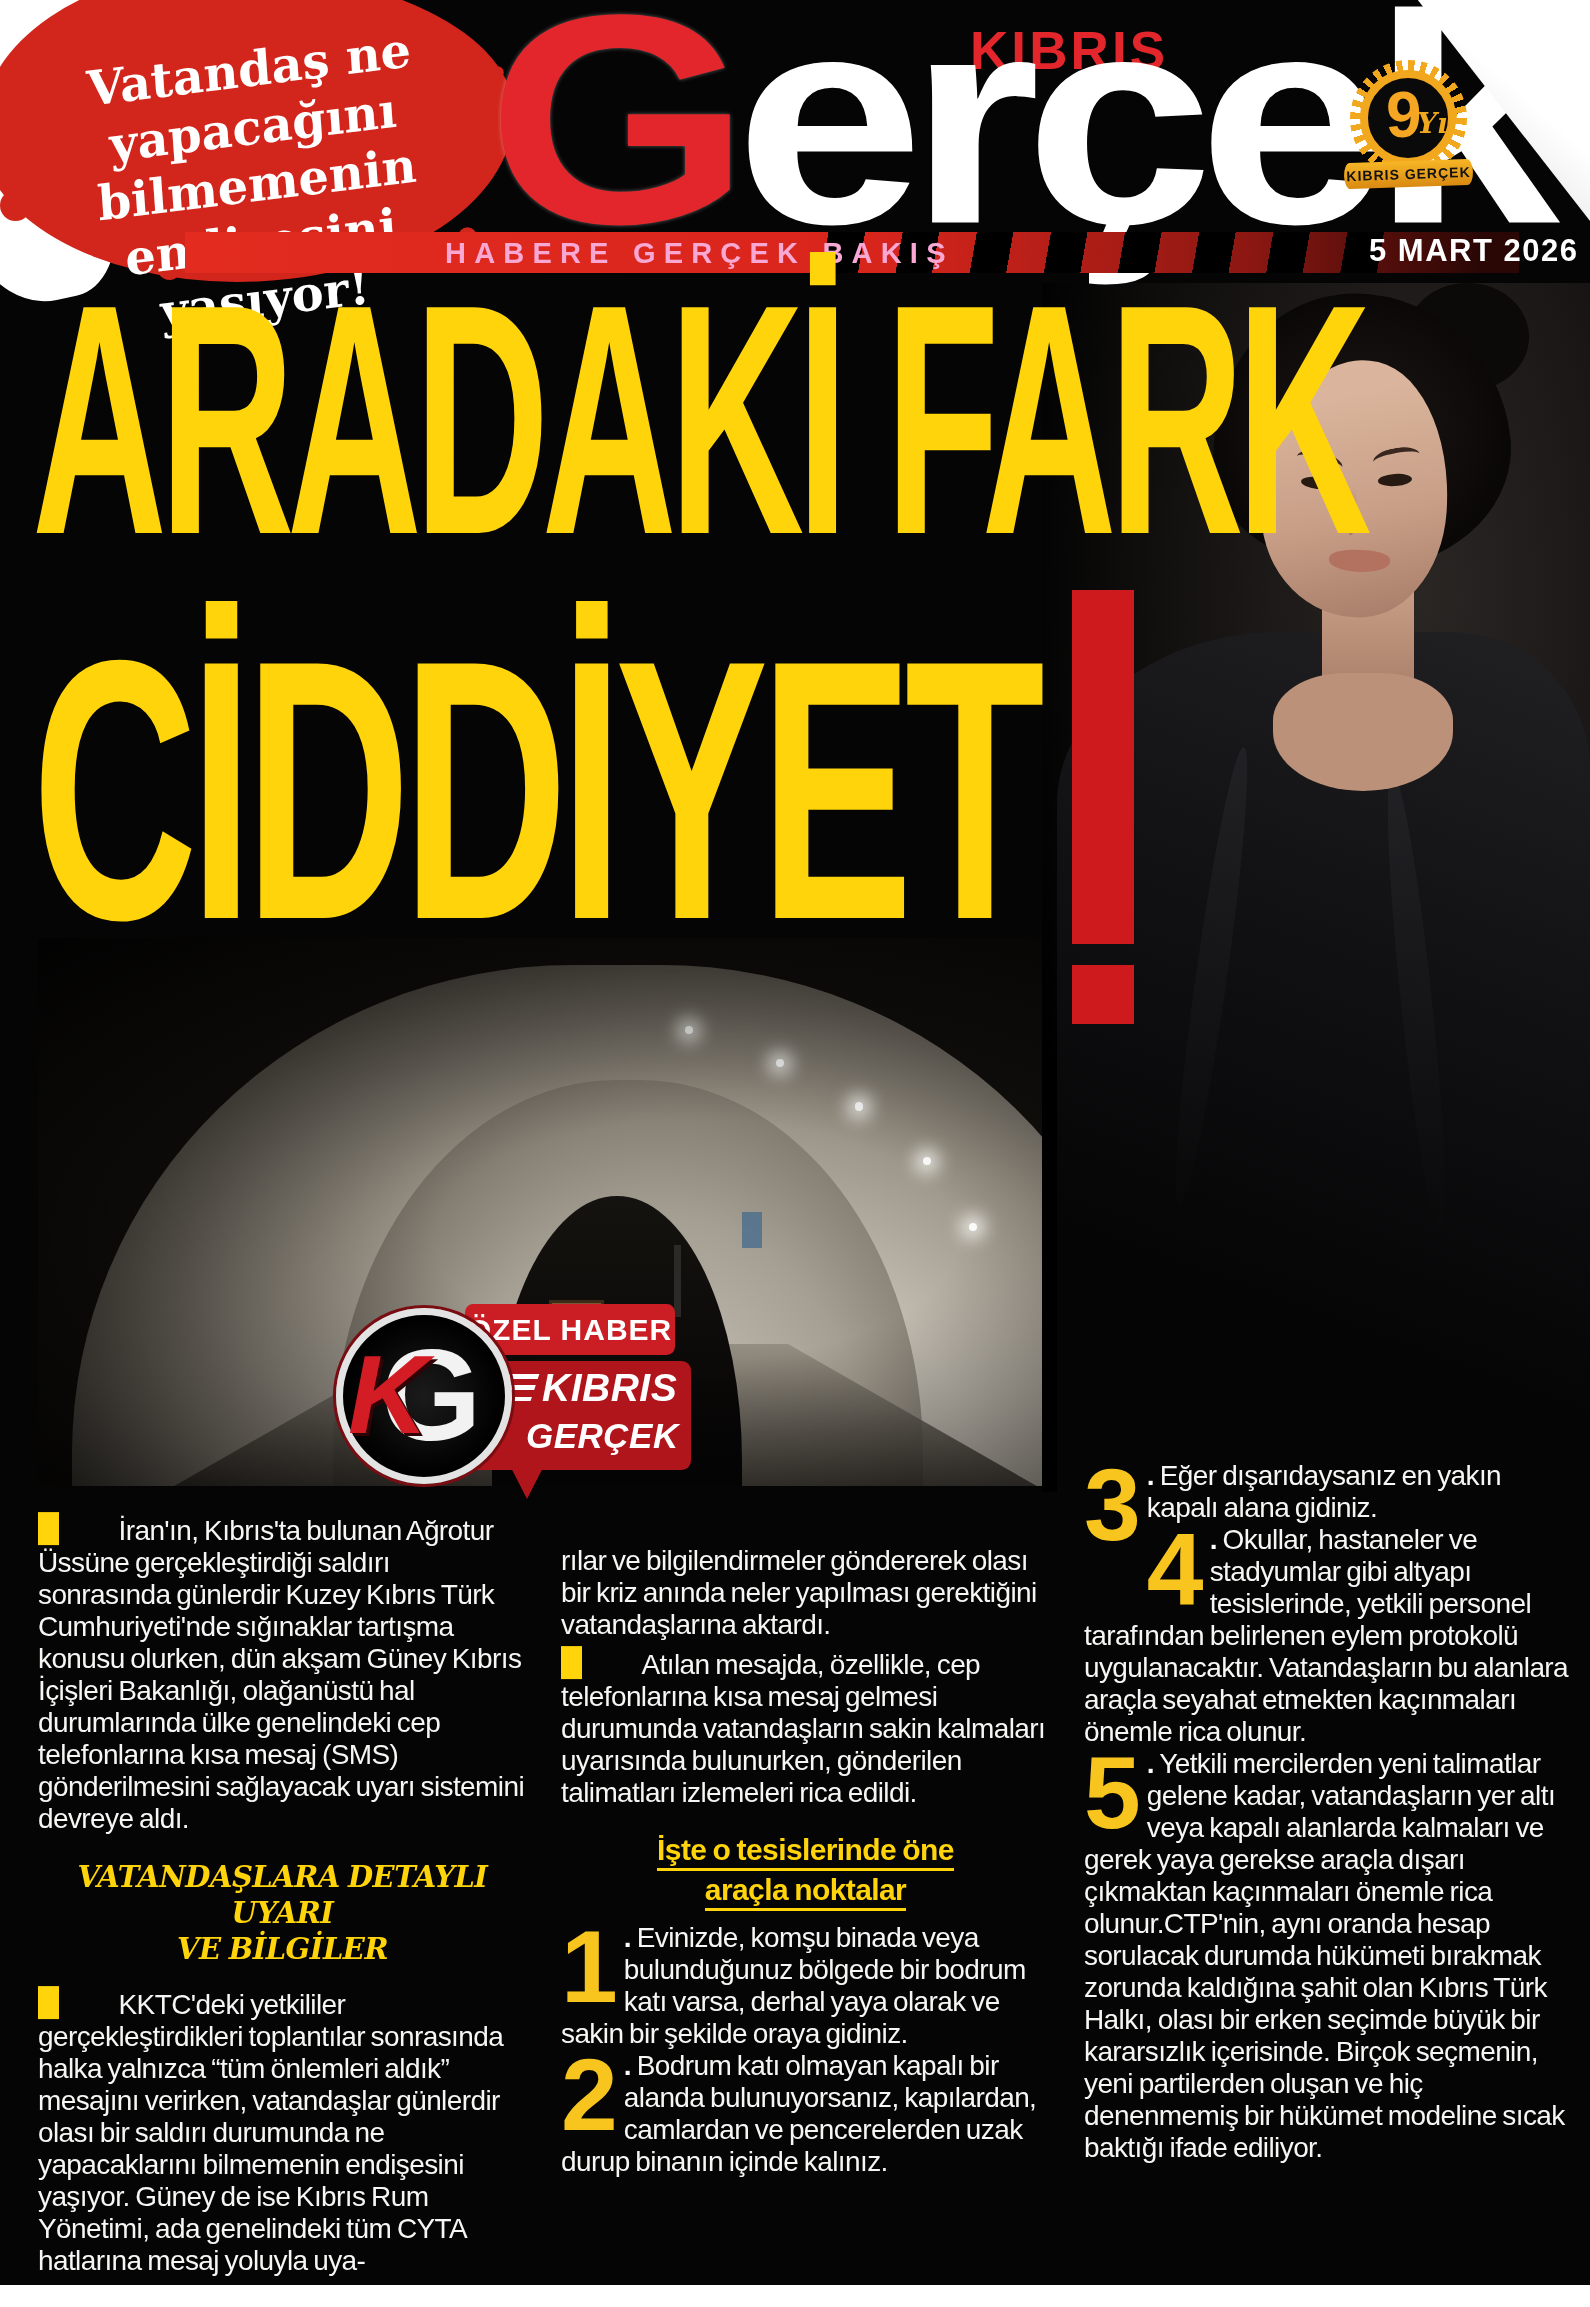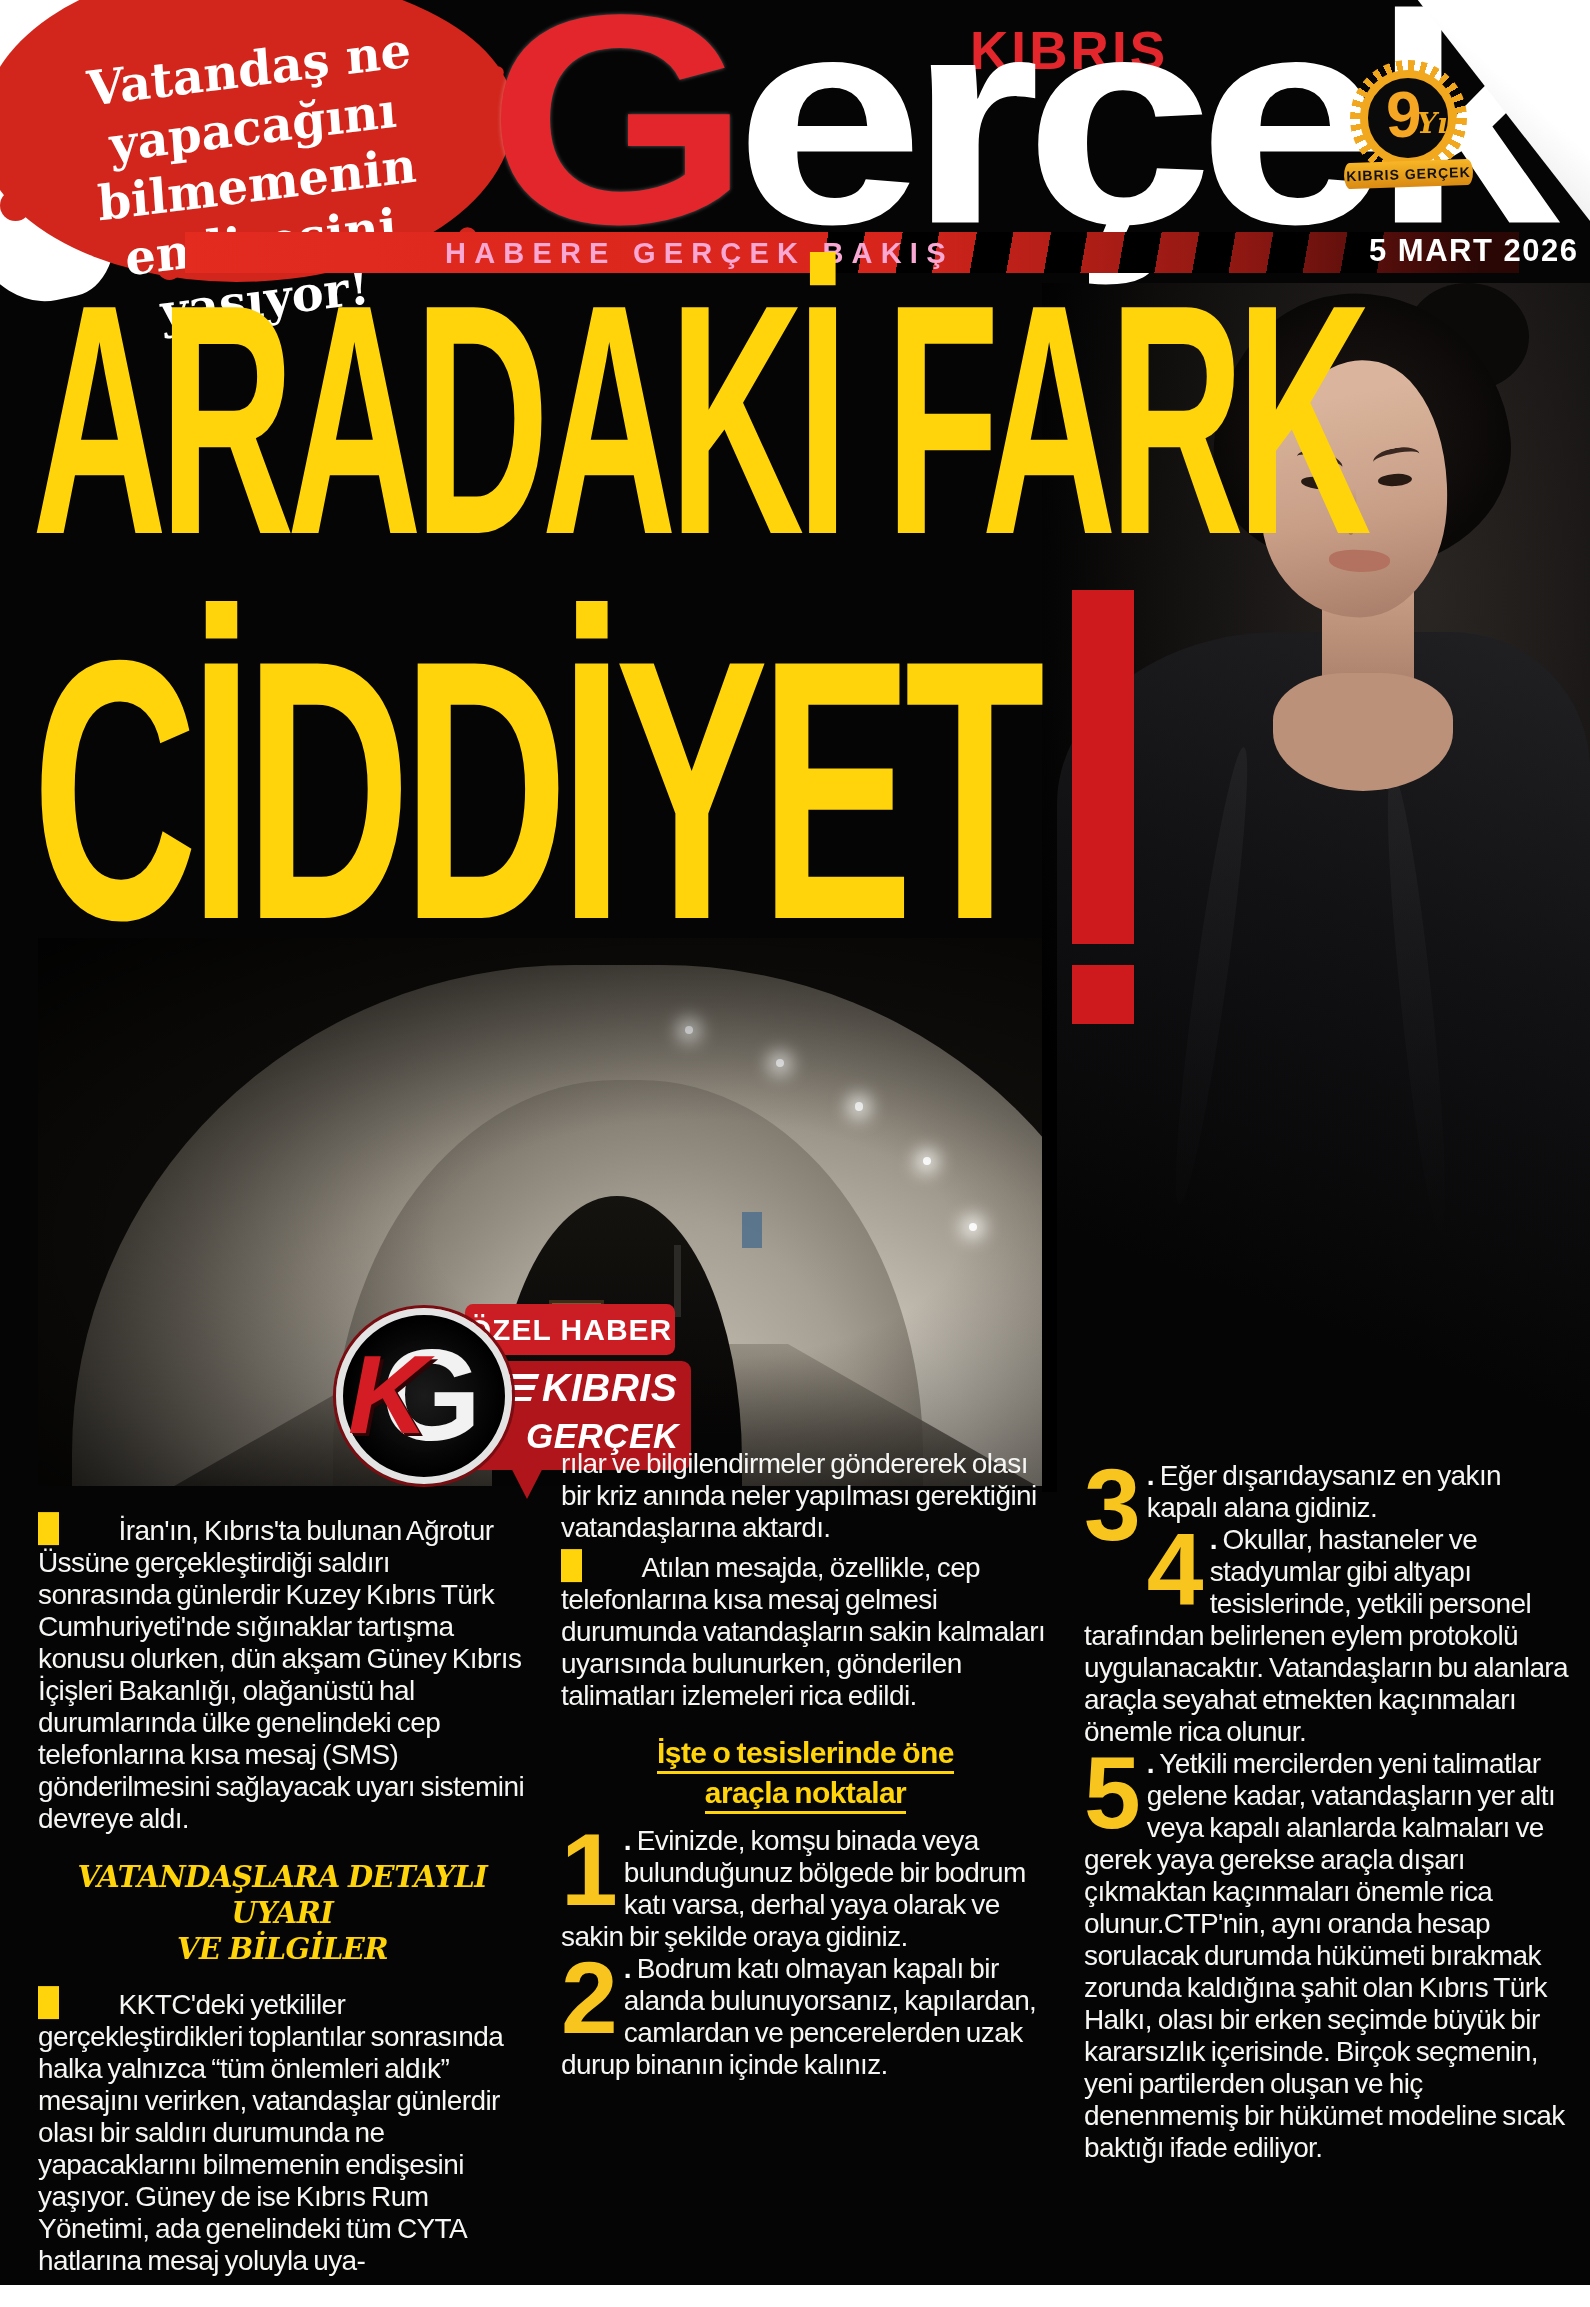--- a/index.html
+++ b/index.html
@@ -126,21 +126,21 @@
   .kg-circle{position:absolute;left:0;top:4.1px;width:162px;height:162px;border-radius:50%;
         background:radial-gradient(#1b1b1b,#000 72%);border:7.2px solid #e3e3e3;
         box-shadow:0 0 0 3.1px #7a0d12, inset 0 0 20.5px #000;}
   .kg-g{position:absolute;left:38px;top:3.1px;color:#f2f2f2;font-weight:bold;font-size:129px;line-height:154px;}
   .kg-k{position:absolute;left:5.1px;top:20.5px;color:#d31c24;font-style:italic;font-weight:bold;font-size:111px;
         line-height:118px;text-shadow:3.1px 3.1px 0 #300406;}
 
   
   .col{position:absolute;width:489px;color:#f6f6f4;font-size:28px;line-height:32px;
         letter-spacing:-0.6px;word-spacing:-1.5px;text-align:left;}
-  .col1{left:38px;top:1507px;} .col2{left:561px;top:1448px;} .col3{left:1084px;top:1460px;}
+  .col1{left:38px;top:1507px;} .col2{left:561px;top:1545px;} .col3{left:1084px;top:1460px;}
   .bullet{display:inline-block;width:20.5px;height:33px;background:#ffd40a;margin-right:60px;
         transform:translateY(5.1px);}
   .subhead{margin:23.6px 0 14.4px;text-align:center;font-family:"DejaVu Serif",serif;font-style:italic;
         font-weight:bold;font-size:29px;line-height:36px;color:#ffd40a;letter-spacing:-0.5px;}
   .list-title{margin:20.5px 0 12.3px;text-align:center;color:#ffd40a;font-weight:bold;font-size:30px;line-height:40px;}
   .list-title span{border-bottom:3.1px solid #ffd40a;padding-bottom:2.1px;}
   .bignum{float:left;color:#f7c51e;font-weight:bold;font-size:102px;line-height:77px;
         margin:7.2px 9.2px 0 0;letter-spacing:-3.1px;}
   .numdot{font-weight:bold;color:#fff;}
   .n-item{overflow:visible;}

